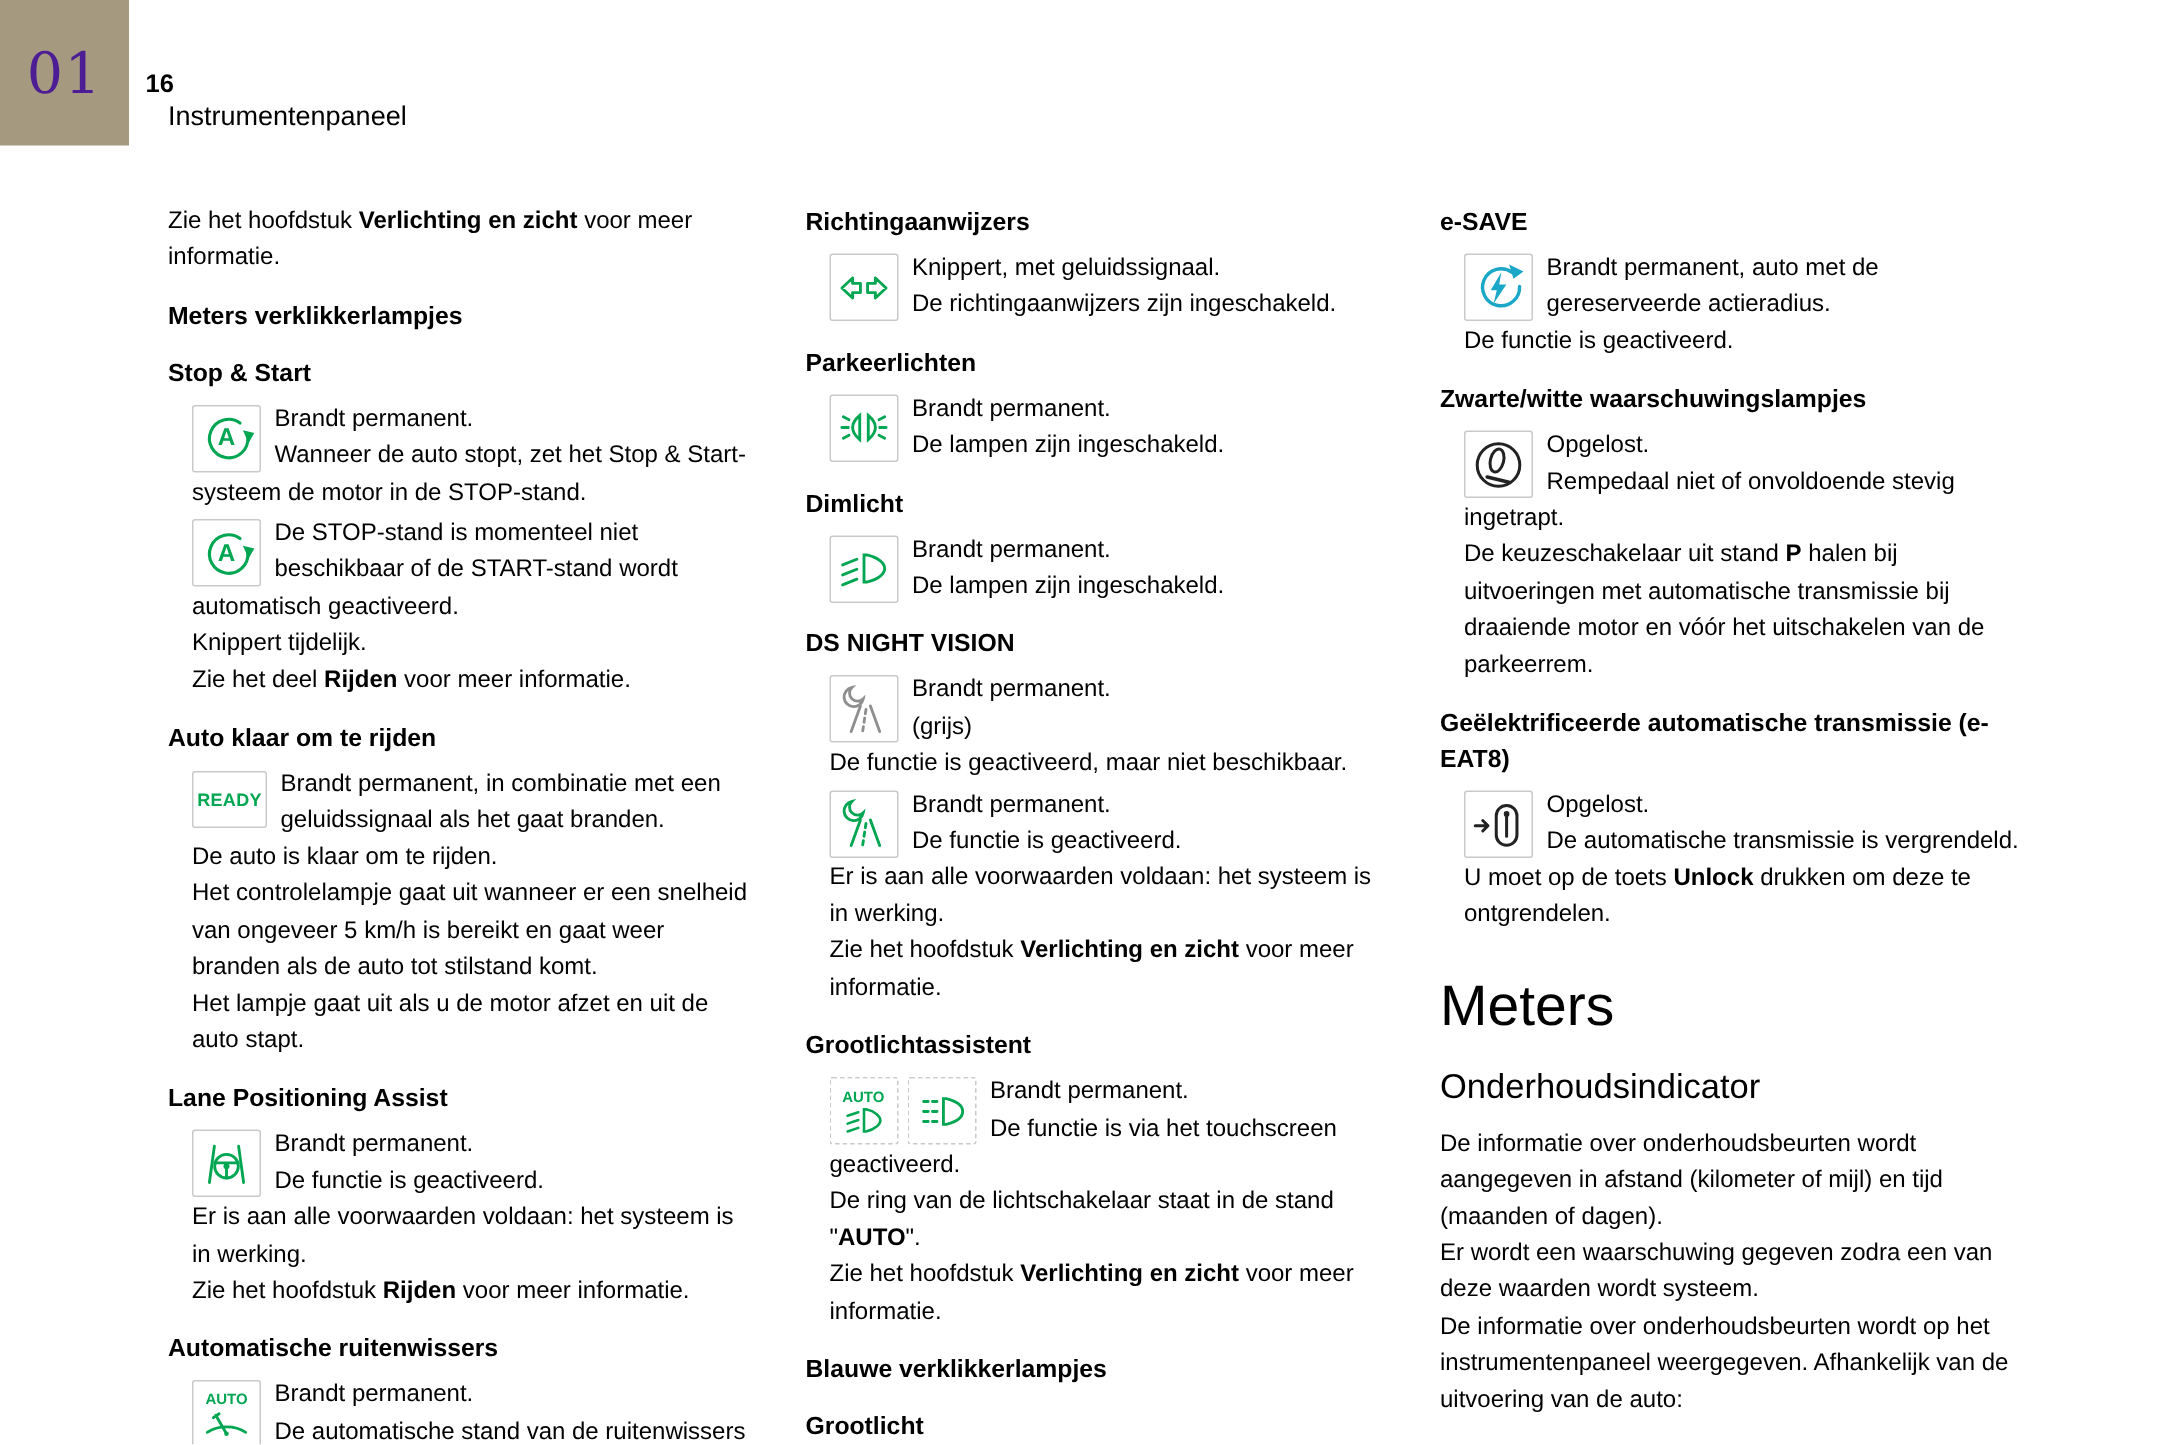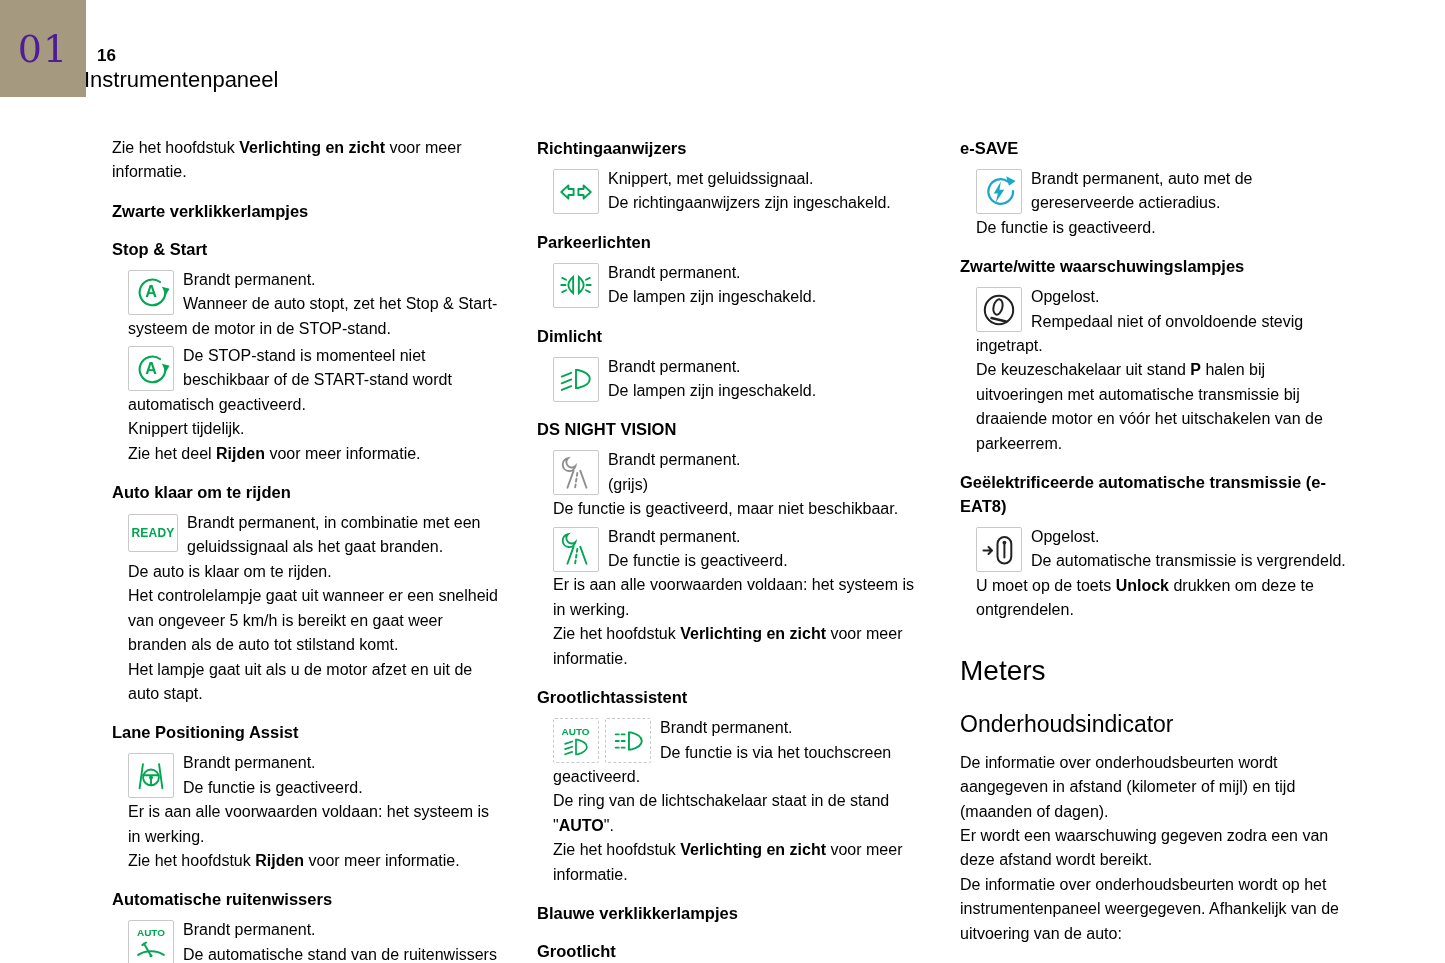--- a/index.html
+++ b/index.html
@@ -4,28 +4,28 @@
 <style>
   * { margin:0; padding:0; box-sizing:border-box; }
   html,body { background:#ffffff; }
   body { width:1445px; height:963px; font-family:"Liberation Sans",sans-serif; color:#000; }
   .page { position:relative; width:1445px; height:963px; background:#fff; overflow:hidden; }
 
   .chapter-box { position:absolute; left:0; top:0; width:86px; height:97px; background:#a59a7f;
                  display:flex; align-items:center; justify-content:center; }
   .chapter-num { color:#4c1d95; font-family:"DejaVu Serif",serif; font-size:38px; font-weight:400; letter-spacing:1px; }
   .page-num { position:absolute; left:97px; top:46px; font-size:17px; font-weight:bold; }
-  .section-title { position:absolute; left:84px; top:67px; font-size:22px; }
+  .section-title { position:absolute; left:112px; top:67px; font-size:18px; }
 
   .col { position:absolute; top:136px; width:404px; font-size:16px; line-height:24.4px; }
   .col1 { left:112px; } .col2 { left:537px; } .col3 { left:960px; }
 
   .h { font-size:16.5px; font-weight:bold; margin:14px 0 7px; line-height:24px; }
   .h.first { margin-top:0; }
-  .h-xl { font-size:28px; font-weight:400; margin:30px 0 14px; line-height:36px; }
+  .h-xl { font-size:38px; font-weight:400; margin:30px 0 14px; line-height:36px; }
   .h-lg { font-size:23px; font-weight:400; margin:20px 0 12px; line-height:30px; }
   .b { font-weight:bold; }
   .txt { }
 
   .icon-block { display:flow-root; margin:2px 16px 3px; }
   .icon-box { float:left; width:46px; height:45px; margin:2px 9px 0 0; background:#fff;
               border:1px solid #c9c9c9; border-radius:2px;
               display:flex; align-items:center; justify-content:center; }
   .icon-box.dashed { border-style:dashed; margin-right:6px; }
   .icon-box.dashed2 { border-style:dashed; }
@@ -40,21 +40,21 @@
   <div class="chapter-box">
     <span class="chapter-num">01</span>
   </div>
   <div class="page-num">16</div>
   <div class="section-title">Instrumentenpaneel</div>
 
   <section class="col col1">
 
     <p class="txt"><span>Zie het hoofdstuk </span><span class="b">Verlichting en zicht</span><span> voor meer informatie.</span></p>
 
-    <h3 class="h">Zwarte verklikkerlampjes</h3>
+    <h3 class="h">Meters verklikkerlampjes</h3>
     <h4 class="h">Stop &amp; Start</h4>
 
     <div class="icon-block">
       <span class="icon-box">
         <svg width="38" height="38" viewBox="0 0 40 40">
             <text x="20" y="25" text-anchor="middle" font-size="17" font-weight="bold" font-family="Liberation Sans, sans-serif" fill="#00a651">A</text>
             <path d="M29.5 9.5 A13.5 13.5 0 1 0 35 19.5" fill="none" stroke="#00a651" stroke-width="2.2" stroke-linecap="round"></path>
             <polygon points="31.5,14.5 35.5,23.5 39.5,16.5" fill="#00a651"></polygon>
           </svg>
       </span>
@@ -285,18 +285,18 @@
           </svg>
       </span>
       <div class="txt">Opgelost.</div>
       <div class="txt">De automatische transmissie is vergrendeld.</div>
       <div class="txt"><span>U moet op de toets </span><span class="b">Unlock</span><span> drukken om deze te ontgrendelen.</span></div>
     </div>
 
     <h2 class="h-xl">Meters</h2>
     <h3 class="h-lg">Onderhoudsindicator</h3>
     <div class="txt">De informatie over onderhoudsbeurten wordt aangegeven in afstand (kilometer of mijl) en tijd (maanden of dagen).</div>
-    <div class="txt">Er wordt een waarschuwing gegeven zodra een van deze afstand wordt bereikt.</div>
+    <div class="txt">Er wordt een waarschuwing gegeven zodra een van deze waarden wordt systeem.</div>
     <div class="txt">De informatie over onderhoudsbeurten wordt op het instrumentenpaneel weergegeven. Afhankelijk van de uitvoering van de auto:</div>
 
   </section>
 
 </div>
 
 </body></html>

